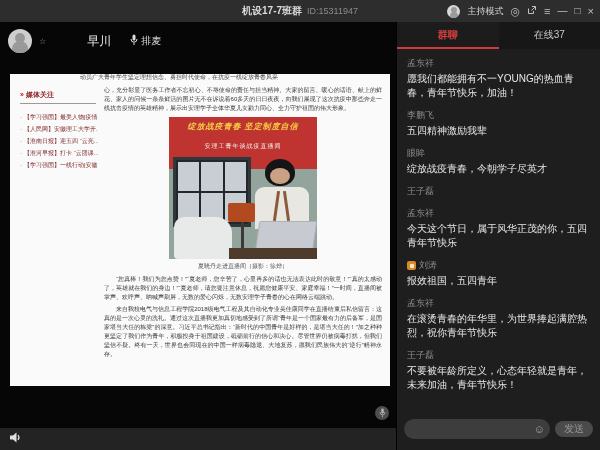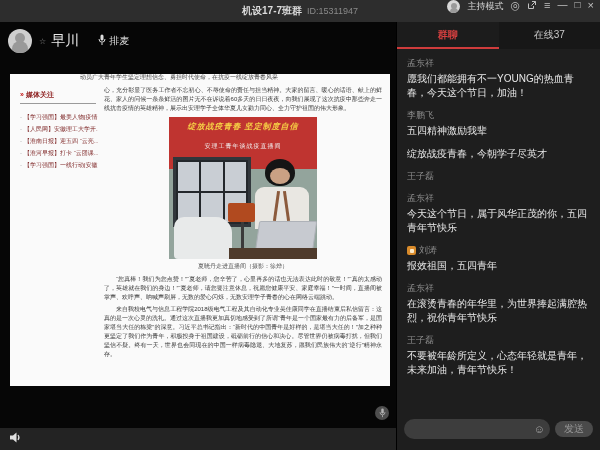--- a/index.html
+++ b/index.html
@@ -5,38 +5,38 @@
   * { margin:0; padding:0; box-sizing:border-box; }
   html,body { width:600px; height:450px; overflow:hidden; background:#000; }
   body { font-family:"Liberation Sans","DejaVu Sans",sans-serif; }
   .app { position:relative; width:600px; height:450px; background:#5eead4;border-radius:23px; }
 
   
   .titlebar { position:relative; height:22px; background:#2d2d2d; display:flex; align-items:center; justify-content:center; }
   .title-center { display:flex; gap:5px; align-items:baseline; }
   .win-title { font-size:10px; color:#dcdcdc; font-weight:bold; }
   .win-id { font-size:9px; color:#8a8a8a; }
-  .title-right { position:absolute; right:6px; top:0; height:22px; display:flex; gap:7px; }
+  .title-right { position:absolute; right:6px; top:0; height:22px; display:flex; align-items:center; gap:7px; }
   .tb-avatar { width:13px; height:13px; border-radius:50%; background:#d8d8d8; position:relative; overflow:hidden; }
   .tb-avatar::after{ content:""; position:absolute; left:3.5px; top:2.5px; width:6px; height:6px; border-radius:50%; background:#9a9a9a; box-shadow:0 6px 0 1px #9a9a9a; }
   .host-mode { font-size:9px; color:#d6d6d6; }
   .tb-ic { font-size:11px; color:#c0c0c0; line-height:1; cursor:default; }
   .tb-ic.small { font-size:10px; }
 
   
   .main { display:flex; height:428px; }
   .stage { width:396px; position:relative; background:#060606; }
   .chat { flex:1; background:#1e1e1e; display:flex; flex-direction:column; border-left:1px solid #000; }
 
   
   .stage-toolbar { height:38px; display:flex; align-items:center; padding-left:8px; gap:5px; }
   .sp-avatar { width:24px; height:24px; border-radius:50%; background:#cfcfcf; position:relative; overflow:hidden; }
   .sp-avatar::after{ content:""; position:absolute; left:7px; top:4px; width:10px; height:10px; border-radius:50%; background:#999; box-shadow:0 11px 0 3px #999; }
   .lvl-icon { font-size:8px; color:#8f8f8f; margin-left:2px; }
-  .sp-name { font-size:14px; color:#e8e8e8; }
+  .sp-name { font-size:12px; color:#e8e8e8;margin-left:36px; }
   .mic-btn { display:flex; align-items:center; gap:3px; margin-left:14px; }
   .mic-label { font-size:10px; color:#dcdcdc; }
 
   
   .doc-page { position:absolute; left:10px; top:52px; width:380px; height:312px; background:#fafafa; display:flex; overflow:hidden; }
   .doc-clip { position:absolute; top:-1px; left:70px; right:4px; height:7px; overflow:hidden; font-size:6px; color:#444; }
   .doc-side { width:88px; padding:16px 2px 0 10px; }
   .side-head { font-size:7px; color:#8b1a1a; font-weight:bold; border-bottom:1px solid #9a9a9a; padding-bottom:3px; width:76px; }
   .side-head .chev { color:#c41b1b; margin-right:2px; }
   .side-list { margin-top:7px; }
@@ -195,27 +195,28 @@
 
     <div class="chat">
       <div class="chat-tabs">
         <div class="chat-tab active">群聊</div>
         <div class="chat-tab">在线37</div>
       </div>
 
       <div class="chat-msgs">
         <div class="msg">
           <div class="msg-name">孟东祥</div>
-          <div class="msg-text">愿我们都能拥有不一YOUNG的热血青春，今天这个节日，加油！</div>
+          <div class="msg-text">愿我们都能拥有不一YOUNG的热血青春，青年节快乐，加油！</div>
         </div>
         <div class="msg">
           <div class="msg-name">李鹏飞</div>
           <div class="msg-text">五四精神激励我辈</div>
         </div>
         <div class="msg">
+          <div class="msg-name">眼眸</div>
           <div class="msg-text">绽放战疫青春，今朝学子尽英才</div>
         </div>
         <div class="msg">
           <div class="msg-name">王子磊</div>
         </div>
         <div class="msg">
           <div class="msg-name">孟东祥</div>
           <div class="msg-text">今天这个节日，属于风华正茂的你，五四青年节快乐</div>
         </div>
         <div class="msg">

